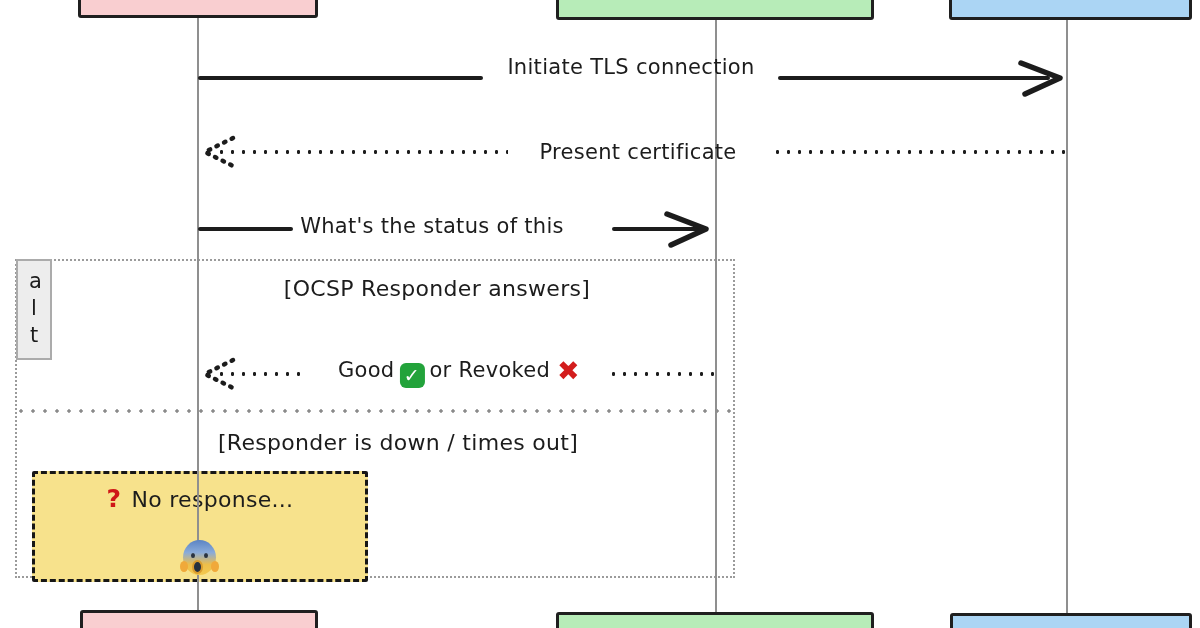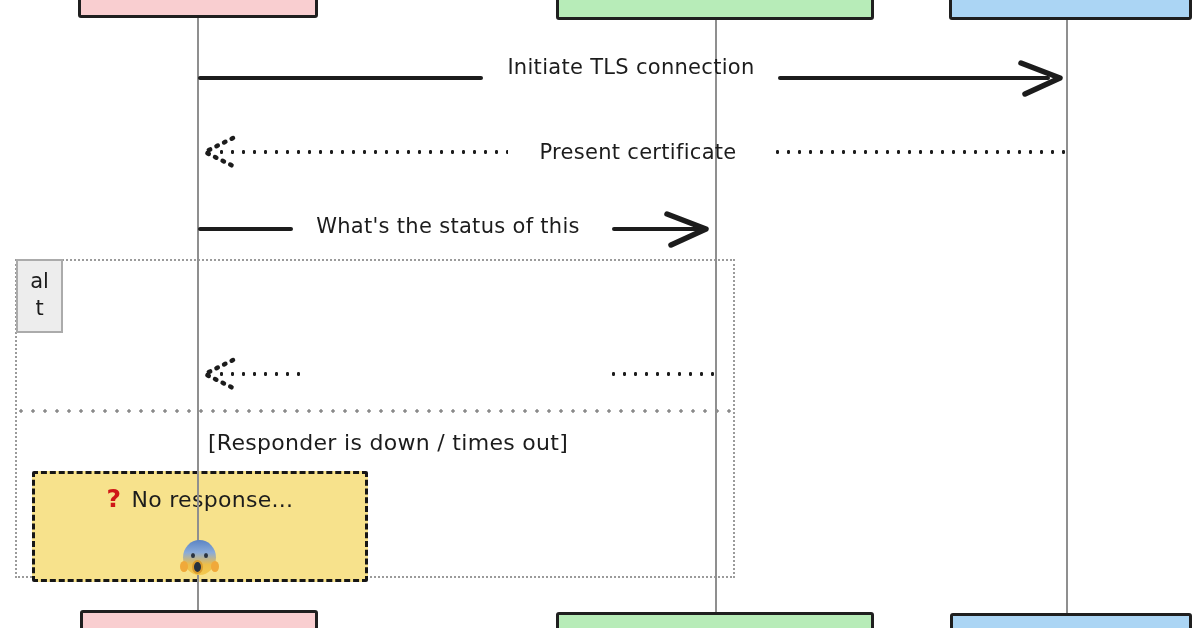--- a/index.html
+++ b/index.html
@@ -28,21 +28,21 @@
   .arrow-svg { position:absolute; z-index:5; }
   
   .msg-label { position:absolute; transform:translate(-50%,-50%); white-space:nowrap;
     font-size:21px; letter-spacing:0.3px; z-index:7; }
   .msg-label.two-line { text-align:center; line-height:31px; }
   .case-label { position:absolute; transform:translate(-50%,-50%); white-space:nowrap;
     font-size:22px; letter-spacing:0.3px; z-index:4; }
   
   .alt-frame { position:absolute; left:15px; top:259px; width:720px; height:319px;
     border:2.5px dotted #9b9b9b; z-index:1; }
-  .alt-label { position:absolute; left:16px; top:259px; width:47px; padding:7px 11px 9px 11px;
+  .alt-label { position:absolute; left:16px; top:259px; width:36px; padding:7px 11px 9px 11px;
     background:#ededed; border:2.5px solid #ababab; font-size:21px; line-height:27px;
     text-align:center; word-break:break-all; z-index:4; }
   
   .note { position:absolute; left:32px; top:471px; width:336px; height:111px;
     background:#f7e28c; border:3.5px dashed #161616; border-radius:2px; z-index:2;
     text-align:center; padding-top:9px; font-size:22px; line-height:31px; letter-spacing:0.3px; }
   .note-text { position:relative; z-index:4; }
   .q-mark { color:#cf1717; font-weight:bold; font-size:25px; margin-right:10px; }
   
   .check-icon { display:inline-block; width:25px; height:25px; background:#23a33b;
@@ -67,51 +67,55 @@
 <body>
 
 <div class="canvas">
 
   <div class="lifeline" style="left:197px; top:18px; height:592px;"></div>
   <div class="lifeline" style="left:715px; top:20px; height:592px;"></div>
   <div class="lifeline" style="left:1066px; top:20px; height:593px;"></div>
 
   <div class="alt-frame"></div>
   <div class="alt-label">alt</div>
+  <div class="case-label" style="left:437px; top:288px;">[OCSP Responder answers]</div>
   <div class="gline" style="left:15px; top:409px; width:720px;"></div>
-  <div class="case-label" style="left:388px; top:442px;">[Responder is down / times out]</div>
+  <div class="case-label" style="left:398px; top:442px;">[Responder is down / times out]</div>
 
   <div class="sline" style="left:198px; top:76px; width:285px;"></div>
   <div class="sline" style="left:778px; top:76px; width:272px;"></div>
   <svg class="arrow-svg" style="left:1014px; top:57px;" width="52" height="42" viewBox="0 0 52 42">
     <path d="M7 6 L46 21 L11 37" fill="none" stroke="#1c1c1c" stroke-width="5.5" stroke-linecap="round" stroke-linejoin="round"></path>
   </svg>
   <div class="msg-label" style="left:631px; top:67px;">Initiate TLS connection</div>
 
   <div class="dline" style="left:216px; top:150px; width:292px;"></div>
   <div class="dline" style="left:772px; top:150px; width:294px;"></div>
   <svg class="arrow-svg" style="left:198px; top:134px;" width="42" height="36" viewBox="0 0 42 36">
     <path d="M35 4 L7 18 L35 32" fill="none" stroke="#1c1c1c" stroke-width="4.5" stroke-linecap="round" stroke-linejoin="round" stroke-dasharray="1.5 7"></path>
   </svg>
   <div class="msg-label" style="left:638px; top:152px;text-align:right;">Present certificate</div>
 
   <div class="sline" style="left:198px; top:227px; width:95px;"></div>
   <div class="sline" style="left:612px; top:227px; width:92px;"></div>
   <svg class="arrow-svg" style="left:660px; top:208px;" width="52" height="42" viewBox="0 0 52 42">
     <path d="M7 6 L46 21 L11 37" fill="none" stroke="#1c1c1c" stroke-width="5.5" stroke-linecap="round" stroke-linejoin="round"></path>
   </svg>
-  <div class="msg-label two-line" style="left:448px; top:226px;">
+  <div class="msg-label two-line" style="left:432px; top:226px;">
     <div>What's the status of this</div>
   </div>
 
   <div class="dline" style="left:216px; top:372px; width:92px;"></div>
   <div class="dline" style="left:608px; top:372px; width:108px;"></div>
   <svg class="arrow-svg" style="left:198px; top:356px;" width="42" height="36" viewBox="0 0 42 36">
     <path d="M35 4 L7 18 L35 32" fill="none" stroke="#1c1c1c" stroke-width="4.5" stroke-linecap="round" stroke-linejoin="round" stroke-dasharray="1.5 7"></path>
   </svg>
+  <div class="msg-label" style="left:459px; top:373px;">
+    <span>Good</span><span class="check-icon">✓</span><span>or Revoked</span><span class="cross-icon">✖</span>
+  </div>
 
   <div class="note">
     <div class="note-text">
       <span class="q-mark">?</span><span>No response...</span>
     </div>
   </div>
   <div class="scream-face">
     <span class="eye l"></span>
     <span class="eye r"></span>
     <span class="hand l"></span>

